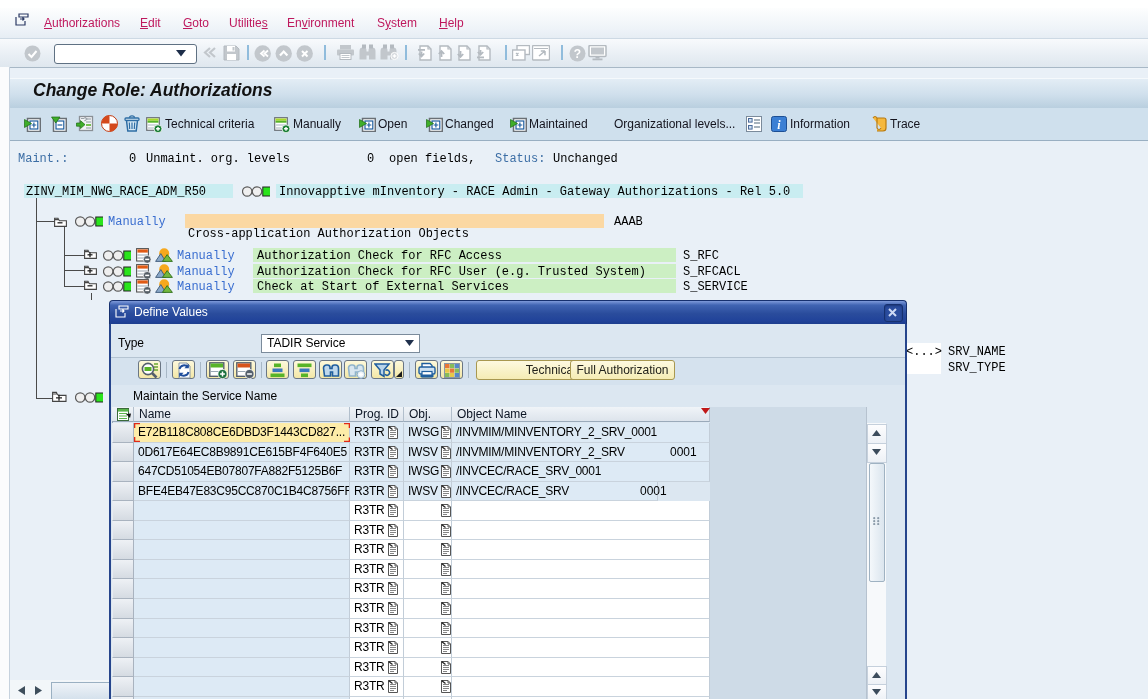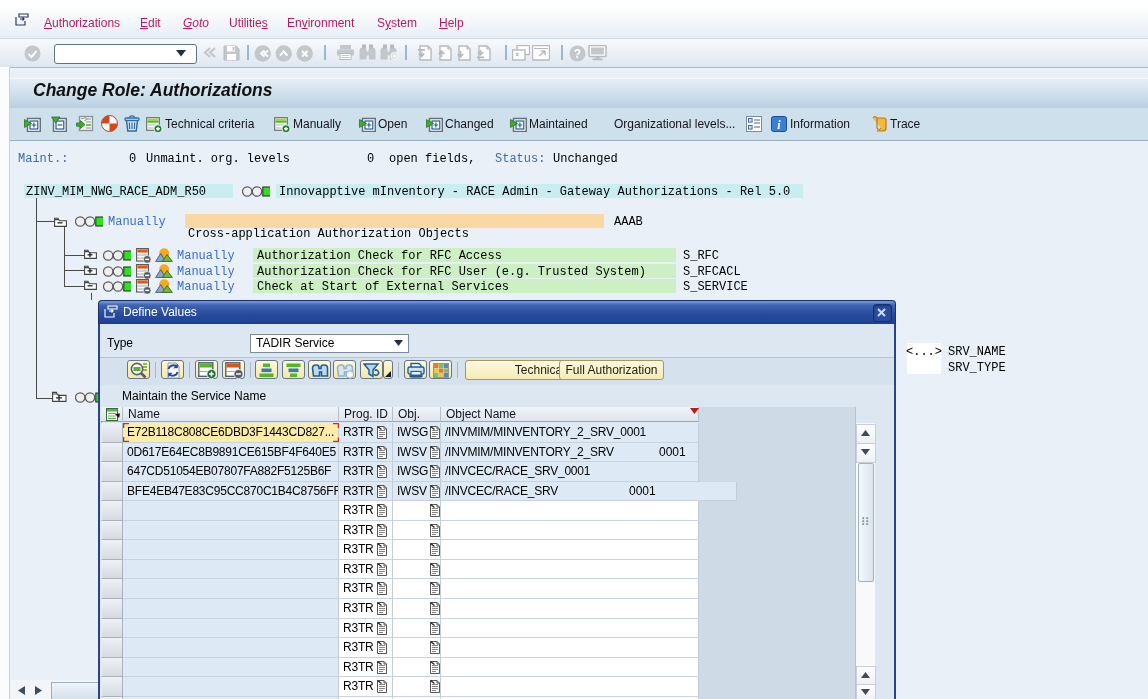--- a/index.html
+++ b/index.html
@@ -17,21 +17,21 @@
   #titlebar .t{position:absolute;left:23px;top:1px;font-size:17.5px;font-weight:bold;font-style:italic;color:#111;}
   #appbar{left:10px;top:108px;width:1138px;height:32px;background:#cfe0ed;border-bottom:1px solid #99afc2;}
   .abtxt{position:absolute;top:117px;font-size:12px;color:#14141e;}
   #leftstrip{left:0;top:67px;width:9px;height:632px;background:#fbfcfd;border-right:1px solid #c6d2de;}
   .hl{position:absolute;height:14px;}
   .cyan{background:#c9edf1;}
   .orange{background:#fbd8a3;}
   .green{background:#ccefc3;}
   .blue{color:#3a6ed0;}
   .tline{position:absolute;background:#4a4a4a;}
-  #dlg{left:98px;top:300px;width:798px;height:399px;}
+  #dlg{left:109px;top:300px;width:798px;height:399px;}
   #dlgtitle{position:absolute;left:0;top:0;width:796px;height:23px;border:1px solid #16306e;
      border-bottom:none;border-radius:4px 4px 0 0;
      background:linear-gradient(#7e9ada 0%,#4064b2 18%,#2a4c9c 55%,#21439a 85%,#1d3e8e 100%);}
   #dlgtitle .t{position:absolute;left:24px;top:4px;color:#fff;font-size:12px;}
   #dlgbody{position:absolute;left:0;top:24px;width:794px;height:375px;background:#dce7f1;
      border-left:2px solid #26458c;border-right:2px solid #26458c;}
   .ibtn{position:absolute;top:36px;width:23px;height:19px;border:1px solid #6a7684;border-radius:3px;box-sizing:border-box;
      background:linear-gradient(#fdf9dc,#f3e7a6);}
   .ybtn{position:absolute;top:36px;height:16px;white-space:nowrap;border:1px solid #a89850;border-radius:3px;
      background:linear-gradient(#fdf9e0,#f5ecb4);font-size:12px;color:#23231c;text-align:center;padding-top:2px;}
@@ -55,21 +55,21 @@
 <div class="abs" id="leftstrip"></div>
 <div class="abs" id="titlebar">
       <div class="t">Change Role: Authorizations</div>
     </div>
 <div class="abs" id="appbar"></div>
 <svg class="gico" style="left:15px;top:13px;" width="14" height="13" viewBox="0 0 14 13">
       <path d="M1 4 V12 H10 V8 M4 4 H13 V1 H4 Z M5 6 l4 0 m-1.5-1.5 L9 6 7.5 7.5" fill="none" stroke="#2c3a64" stroke-width="1.2"></path>
     </svg>
 <div class="mitem" style="left:44px;"><u>A</u>uthorizations</div>
 <div class="mitem" style="left:140px;"><u>E</u>dit</div>
-<div class="mitem" style="left:183px;font-style:italic;"><u>G</u>oto</div>
+<div class="mitem" style="left:183px;"><u>G</u>oto</div>
 <div class="mitem" style="left:229px;">Utilitie<u>s</u></div>
 <div class="mitem" style="left:287px;">En<u>v</u>ironment</div>
 <div class="mitem" style="left:377px;">S<u>y</u>stem</div>
 <div class="mitem" style="left:439px;"><u>H</u>elp</div>
 <svg class="gico" style="left:24px;top:45px;" width="17" height="17" viewBox="0 0 17 17">
       <circle cx="8.5" cy="8.5" r="8" fill="#c2c7cc"></circle>
       <path d="M4.5 9 l3 3 5-6" stroke="#fff" stroke-width="2" fill="none"></path>
     </svg>
 <div class="abs" style="left:54px;top:44px;width:141px;height:18px;background:#fff;border:1px solid #5f7183;border-radius:3px;"></div>
 <svg class="gico" style="left:176px;top:50px;" width="10" height="7" viewBox="0 0 10 7">
@@ -571,21 +571,21 @@
           <path d="M8 0.5 V3 h2.5" fill="none" stroke="#555"></path>
           <path d="M1.5 0.5 l4 3" stroke="#222" stroke-width="1.3"></path>
         </svg>
 <div class="cell cblue" style="left:293px;top:157.7px;width:48px;height:19.6px;">IWSV</div>
 <svg class="gico" style="left:329px;top:160.65px;" width="12" height="13" viewBox="0 0 12 13">
           <path d="M1.5 0.5 H8 L10.5 3 V12.5 H1.5 Z" fill="#fff" stroke="#555"></path>
           <path d="M3 4.5 h6 M3 6.5 h6 M3 8.5 h6 M3 10.5 h4" stroke="#777" stroke-width="0.9"></path>
           <path d="M8 0.5 V3 h2.5" fill="none" stroke="#555"></path>
           <path d="M1.5 0.5 l4 3" stroke="#222" stroke-width="1.3"></path>
         </svg>
-<div class="cell cblue" style="left:341px;top:157.7px;width:296px;height:19.6px;">/INVCEC/RACE_SRV</div>
+<div class="cell cblue" style="left:341px;top:157.7px;width:206px;height:19.6px;">/INVCEC/RACE_SRV</div>
 <div class="abs" style="left:529px;top:159.7px;">0001</div>
 <div class="cell selc" style="left:1px;top:177.2px;width:22px;height:19.6px;"></div>
 <div class="cell cblue" style="left:23px;top:177.2px;width:216px;height:19.6px;"></div>
 <div class="cell cwhite" style="left:239px;top:177.2px;width:54px;height:19.6px;">R3TR</div>
 <svg class="gico" style="left:276px;top:180.2px;" width="12" height="13" viewBox="0 0 12 13">
           <path d="M1.5 0.5 H8 L10.5 3 V12.5 H1.5 Z" fill="#fff" stroke="#555"></path>
           <path d="M3 4.5 h6 M3 6.5 h6 M3 8.5 h6 M3 10.5 h4" stroke="#777" stroke-width="0.9"></path>
           <path d="M8 0.5 V3 h2.5" fill="none" stroke="#555"></path>
           <path d="M1.5 0.5 l4 3" stroke="#222" stroke-width="1.3"></path>
         </svg>

